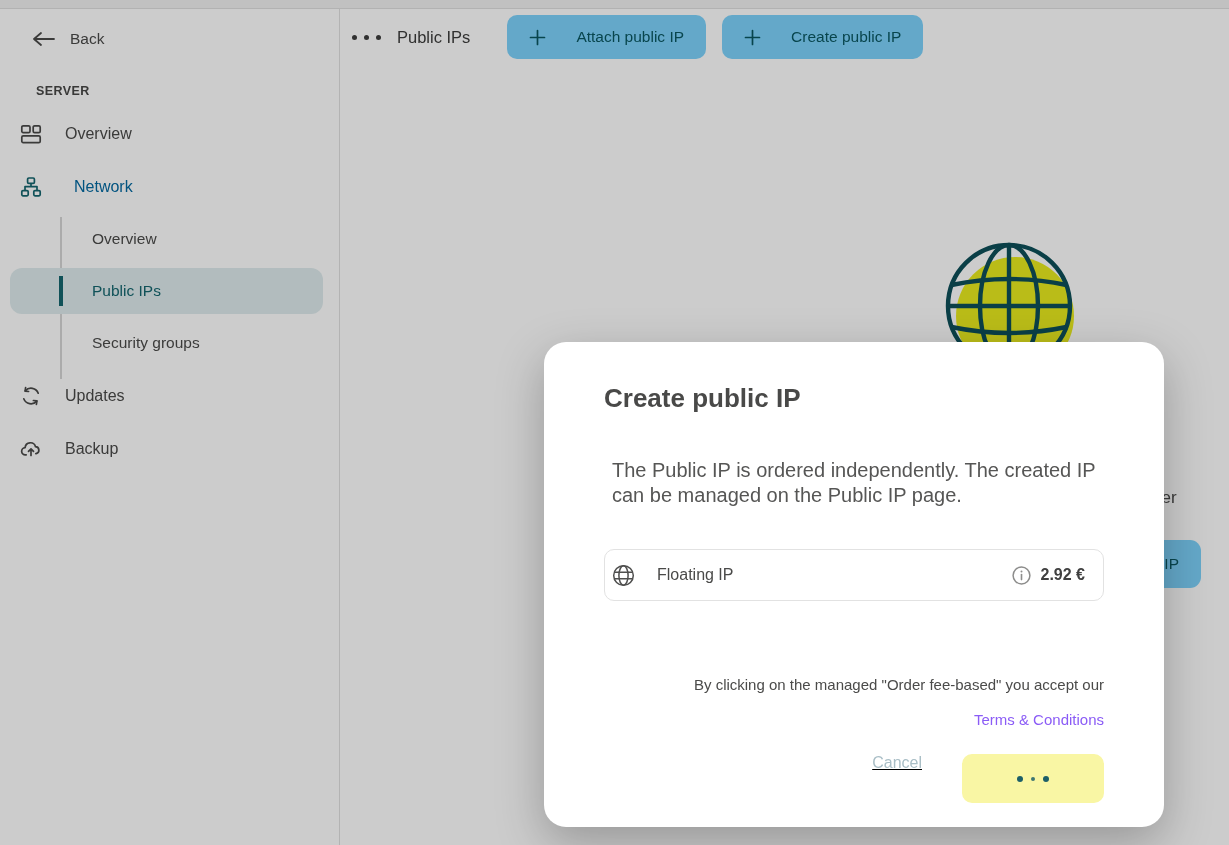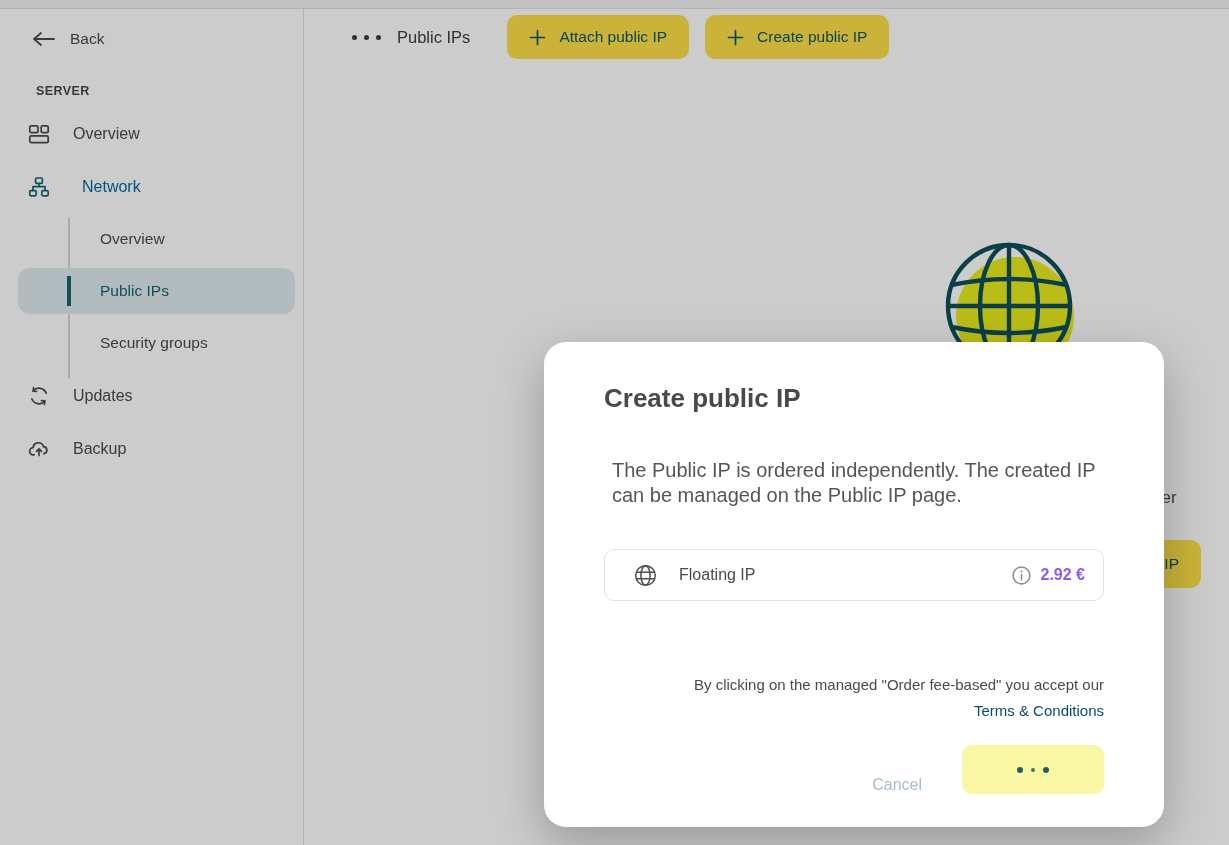--- a/index.html
+++ b/index.html
@@ -3,27 +3,27 @@
 <meta charset="utf-8">
 <style>
   html,body{margin:0;padding:0;background:#ffffff;}
   .screen{position:relative;width:1229px;height:845px;background:#fff;
     font-family:"Liberation Sans",sans-serif;overflow:hidden;
     -webkit-font-smoothing:antialiased;}
   .topstrip{position:absolute;top:0;left:0;right:0;height:8px;background:#f2f2f2;
     border-bottom:1px solid #dfdfdf;z-index:3;}
 
   
-  .sidebar{position:absolute;top:0;left:0;width:304px;height:100%;background:#fff;
+  .sidebar{position:absolute;top:0;left:0;width:340px;height:100%;background:#fff;
     border-right:1px solid #e0e0e0;box-sizing:border-box;z-index:1;}
   .back-row{position:absolute;top:30px;left:31px;display:flex;align-items:center;
     gap:14px;color:#4a4a49;font-size:15.5px;cursor:pointer;}
   .section-label{position:absolute;top:84px;left:36px;font-size:12.5px;font-weight:bold;
     color:#484847;letter-spacing:.4px;text-align:right;}
-  .nav{position:absolute;top:107px;left:0;width:100%;padding-left:8px;}
+  .nav{position:absolute;top:107px;left:0;width:100%;}
   .nav-item{height:53px;display:flex;align-items:center;padding-left:20px;gap:23px;
     font-size:16px;color:#4a4a49;cursor:pointer;}
   .nav-item .icn{width:22px;height:22px;display:flex;align-items:center;justify-content:center;}
   .nav-item.teal{color:#0369a1;gap:32px;}
   .subnav{position:relative;}
   .subnav::before{content:"";position:absolute;left:60px;top:4px;height:162px;width:1.5px;
     background:#d6d6d6;}
   .sub-item{height:52px;display:flex;align-items:center;padding-left:92px;
     font-size:15.5px;color:#4b4b4a;position:relative;cursor:pointer;}
   .sub-item span{position:relative;z-index:2;}
@@ -32,47 +32,47 @@
     background:#dfecee;border-radius:12px;z-index:0;}
   .sub-item.active::after{content:"";position:absolute;left:59px;top:11px;bottom:11px;width:3.5px;
     background:#14666f;z-index:1;}
 
   
   .main{position:absolute;left:308px;top:0;right:0;bottom:0;background:#fff;}
   .main-header{position:absolute;left:0;top:0;right:0;height:74px;display:flex;align-items:center;}
   .dots{margin-left:44px;display:flex;gap:7px;}
   .dots i{width:5px;height:5px;border-radius:50%;background:#3d3d3c;}
   .page-title{margin-left:16px;font-size:16.5px;color:#3d3d3c;}
-  .btn-yellow{height:44px;border-radius:10px;background:#fde047;color:#0b5761;
-    font-size:15.5px;font-family:inherit;display:inline-flex;align-items:center;gap:13px;
+  .btn-yellow{height:44px;border-radius:10px;background:#7dd3fc;color:#0b5761;
+    font-size:15.5px;font-family:inherit;display:inline-flex;align-items:center;gap:30px;
     padding:0 22px;border:none;cursor:pointer;white-space:nowrap;}
   .btn-yellow.first{margin-left:37px;}
   .btn-yellow.second{margin-left:16px;}
 
   .empty-state{position:absolute;left:503px;top:240px;width:400px;}
   .globe{display:block;margin:0 auto;}
   .empty-text{margin-top:112px;text-align:center;white-space:nowrap;font-size:17px;
     color:#4b4b4a;transform:translateX(24px);}
   .empty-buttons{position:absolute;right:10px;top:300px;display:flex;gap:16px;}
   .empty-buttons .btn-yellow{height:48px;border-radius:11px;}
 
   
   .overlay{position:absolute;inset:0;background:rgba(0,0,0,0.2);z-index:10;}
   .modal{position:absolute;left:544px;top:342px;width:620px;height:485px;background:#fff;
     border-radius:22px;box-shadow:0 16px 48px rgba(0,0,0,.26);z-index:20;
     padding:0 60px;box-sizing:border-box;}
   .modal h2{margin:40px 0 0;font-size:26px;font-weight:bold;color:#494948;line-height:32px;}
   .modal .desc{margin:44px 8px 0;font-size:20px;line-height:25px;color:#565655;max-width:515px;}
   .option-row{margin-top:41px;height:52px;border:1px solid #e2e2e2;border-radius:10px;
-    display:flex;align-items:center;padding:0 18px 0 29px;box-sizing:border-box;cursor:pointer;}
+    display:flex;align-items:center;padding:0 18px 0 7px;box-sizing:border-box;cursor:pointer;}
   .option-label{margin-left:22px;font-size:16px;color:#4a4a49;flex:1;}
-  .price{margin-left:10px;font-size:16px;font-weight:bold;color:#8b5cf6;white-space:nowrap;}
+  .price{margin-left:10px;font-size:16px;font-weight:bold;color:#404040;white-space:nowrap;}
   .terms{margin-top:74px;text-align:right;font-size:15px;color:#4b4b4a;line-height:20px;}
-  .terms-link{color:#0c4a6e;display:inline-block;margin-top:6px;cursor:pointer;text-decoration:none;}
-  .modal-footer{margin-top:24px;display:flex;justify-content:flex-end;align-items:flex-end;gap:40px;}
+  .terms-link{color:#8b5cf6;display:inline-block;margin-top:15px;cursor:pointer;text-decoration:none;}
+  .modal-footer{margin-top:24px;display:flex;justify-content:flex-end;align-items:flex-start;gap:40px;text-decoration:underline;}
   .cancel{font-size:16px;color:#a9bec6;cursor:pointer;}
   .btn-loading{width:142px;height:49px;border-radius:10px;background:#f9f6a4;border:none;
     display:flex;align-items:center;justify-content:center;gap:8px;cursor:default;}
   .btn-loading .dot{width:6px;height:6px;border-radius:50%;background:#1c5f68;}
   .btn-loading .dot.mid{width:4px;height:4px;opacity:.85;}
   svg{display:block;}
 </style>
 </head>
 <body>
 

